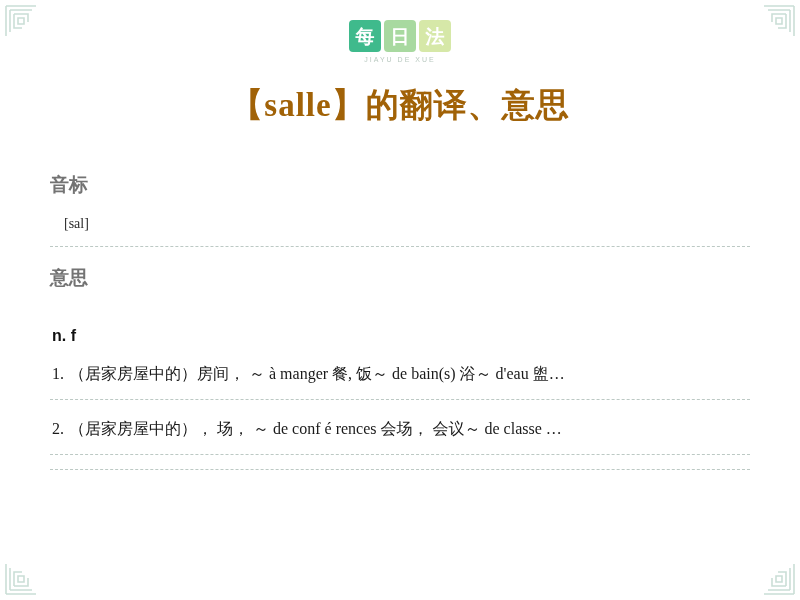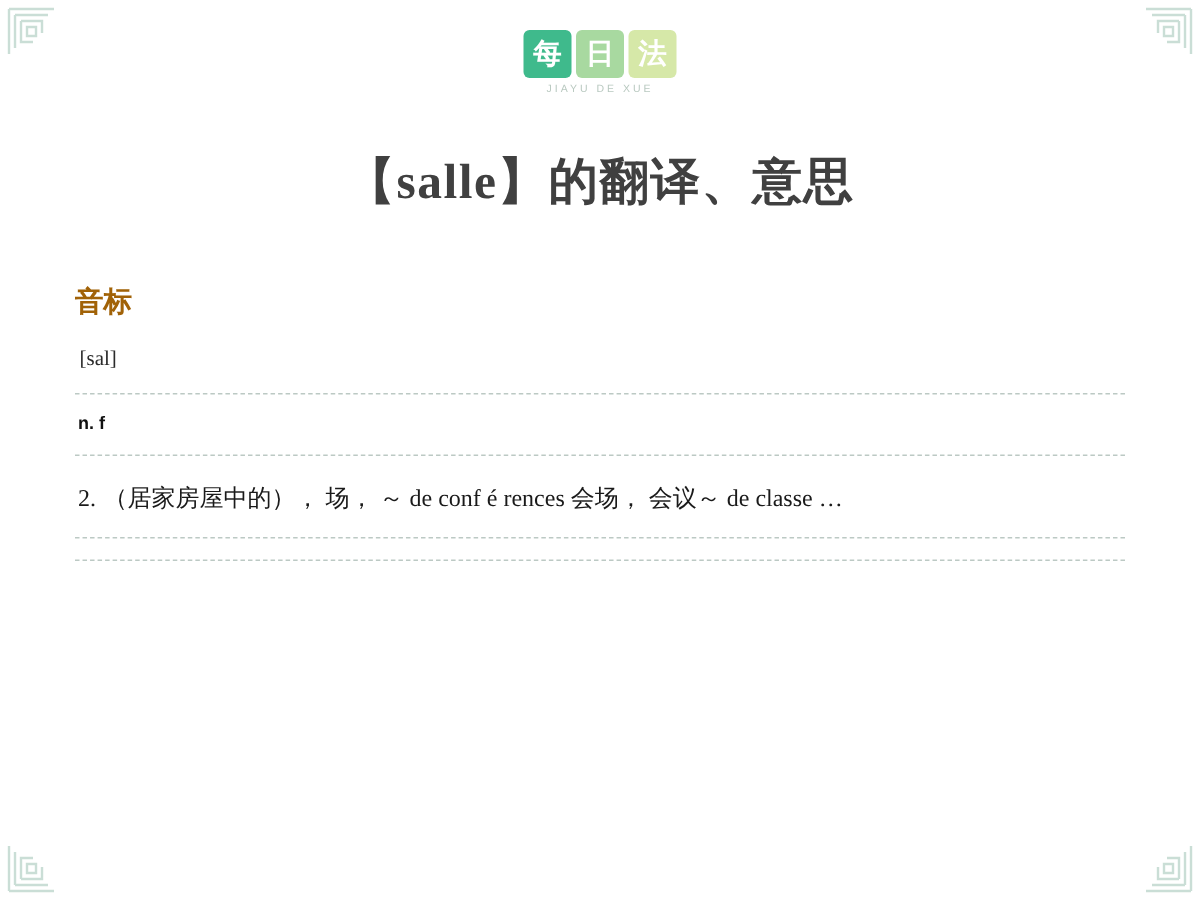--- a/index.html
+++ b/index.html
@@ -69,60 +69,60 @@
   .logo-sub {
     margin-top: 4px;
     font-family: "Liberation Sans", sans-serif;
     font-size: 7px;
     letter-spacing: 2px;
     color: #b9c9c0;
   }
 
   
   h1.title {
-    margin: 36px 0 0 0;
+    margin: 20px 0 0 0;
     text-align: center;
     font-family: "Liberation Serif", serif;
     font-size: 33px;
     font-weight: bold;
     letter-spacing: 1px;
-    color: #404040;
+    color: #a16207;
   }
   h1.title .latin {
     font-family: "Liberation Serif", serif;
   }
 
   
   .section-head {
     margin: 44px 0 0 0;
     font-family: "Liberation Sans", sans-serif;
     font-size: 19px;
     font-weight: bold;
-    color: #a16207;
+    color: #737373;
   }
   .section-head.tight { margin-top: 18px; }
 
   .rule {
     border: 0;
     border-top: 1px dashed #bcc9c4;
     margin: 14px 0 0 0;
     height: 0;
   }
 
   .phonetic {
-    margin: 18px 0 0 3px;
+    margin: 18px 0 0 14px;
     font-family: "Liberation Serif", serif;
     font-size: 14px;
     color: #2b2b2b;
   }
 
   .pos {
-    margin: 12px 0 0 2px;
-    font-family: "Liberation Sans", sans-serif;
-    font-size: 12px;
+    margin: 36px 0 0 2px;
+    font-family: "Liberation Sans", sans-serif;
+    font-size: 16px;
     font-weight: bold;
     color: #111111;
   }
 
   .sense {
     margin: 17px 0 0 2px;
     font-size: 16px;
     line-height: 1.45;
     color: #1a1a1a;
     white-space: nowrap;
@@ -186,22 +186,27 @@
   </div>
 
   <h1 class="title">
     <span>【</span><span class="latin">salle</span><span>】</span><span>的翻译、意思</span>
   </h1>
 
   <h2 class="section-head">音标</h2>
   <div class="phonetic">[sal]</div>
   <hr class="rule">
 
+  <h2 class="section-head tight">意思</h2>
   <div class="pos">n. f</div>
 
+  <div class="sense">
+    <span class="num">1.</span>
+    <span>（居家房屋中的）房间， ～ à manger 餐, 饭～ de bain(s) 浴～ d'eau 盥…</span>
+  </div>
   <hr class="rule">
 
   <div class="sense">
     <span class="num">2.</span>
     <span>（居家房屋中的）， 场， ～ de conf é rences 会场， 会议～ de classe …</span>
   </div>
   <hr class="rule">
 
   <hr class="rule">
 

